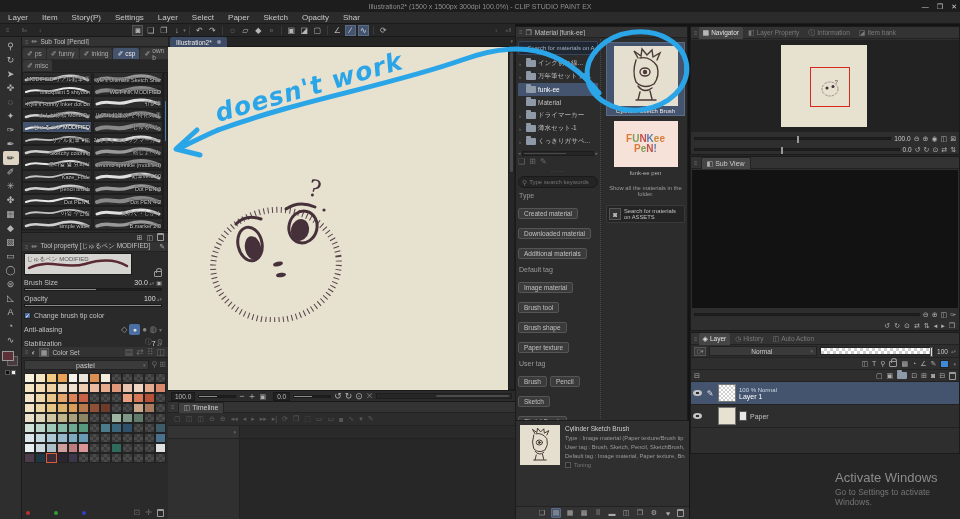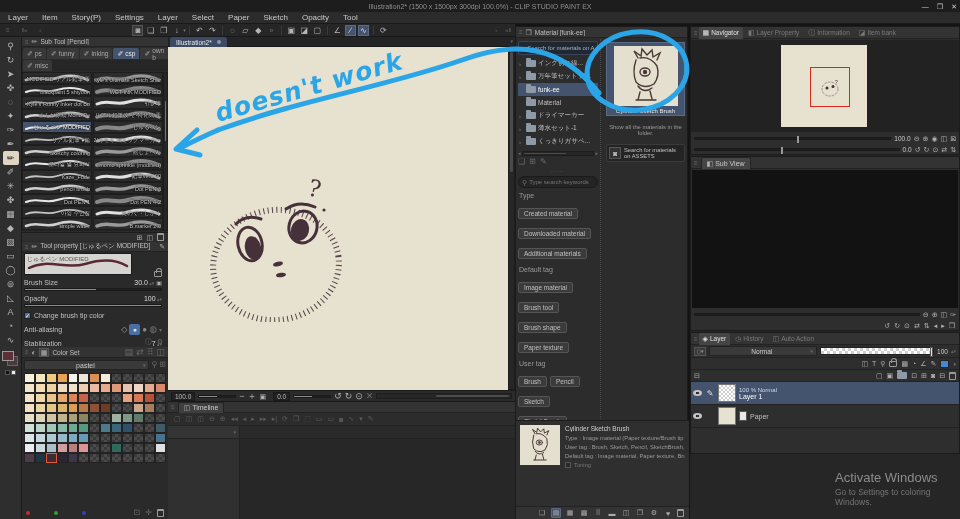--- a/index.html
+++ b/index.html
@@ -43,21 +43,21 @@
 <div class="abs" id="menubar" style="left:0;top:12px;width:960px;height:12px;background:#2b2b2b;border-bottom:1px solid #1a1a1a;display:flex;align-items:center;gap:14px;padding-left:8px;font-size:8px;color:#c9c9c9;">
     <span>Layer</span>
     <span>Item</span>
     <span>Story(P)</span>
     <span>Settings</span>
     <span>Layer</span>
     <span>Select</span>
     <span>Paper</span>
     <span>Sketch</span>
     <span>Opacity</span>
-    <span>Tool</span>
+    <span>Shar</span>
   </div>
 
 <div class="abs" id="cmdbar" style="left:0;top:24px;width:515px;height:13px;background:#262626;border-bottom:1px solid #191919;display:flex;align-items:center;font-size:8px;">
     <span style="color: rgb(102, 102, 102); font-size: 6px; margin: 0px 6px;">≡</span>
     <span style="color: rgb(102, 102, 102); font-size: 6px; margin: 0px 6px;">‖«</span>
     <span style="color: rgb(102, 102, 102); font-size: 6px; margin: 0px 6px;">‹</span>
     <span style="width: 84px;"></span>
     <span style="display: inline-flex; align-items: center; justify-content: center; min-width: 11px; height: 11px; font-size: 8px; margin: 0px 1px; color: rgb(181, 181, 181); border: 1px solid rgb(85, 85, 85); background: rgb(58, 58, 58);">◙</span>
     <span style="display: inline-flex; align-items: center; justify-content: center; min-width: 11px; height: 11px; font-size: 8px; margin: 0px 1px; color: rgb(181, 181, 181);">❏</span>
     <span style="display: inline-flex; align-items: center; justify-content: center; min-width: 11px; height: 11px; font-size: 8px; margin: 0px 1px; color: rgb(181, 181, 181);">❐</span>
@@ -797,20 +797,27 @@
           <path d="M24,12 L20,5 L27,10 L28,3 L33,9 L38,4 L39,11 L46,7 L43,14"></path>
           <ellipse cx="31" cy="26" rx="5" ry="4"></ellipse>
           <circle cx="31" cy="26" r="1.5" fill="#4a3a35"></circle>
           <path d="M24,40 Q30,48 38,42"></path>
               <path d="M26,46 L24,54 M36,45 L38,53 M22,54 L42,54"></path>
         </g>
           </svg>
       </div>
       <div class="clip" style="font-size:6px;color:#e8e8e8;text-align:center;margin-top:2px;">Cylinder Sketch Brush</div>
     </div>
+    <div style="padding:1px;margin-bottom:2px;">
+      <div style="width:64px;height:46px;margin:0 auto;background:#f6e2d8;display:flex;flex-direction:column;align-items:center;justify-content:center;font-weight:bold;font-size:10px;line-height:1;">
+        <div id="funkee1"><span style="color: rgb(224, 122, 58);">F</span><span style="color: rgb(122, 160, 90);">U</span><span style="color: rgb(192, 80, 80);">N</span><span style="color: rgb(90, 128, 176);">K</span><span style="color: rgb(199, 138, 58);">e</span><span style="color: rgb(224, 122, 58);">e</span></div>
+        <div id="funkee2"><span style="color: rgb(224, 122, 58);">P</span><span style="color: rgb(122, 160, 90);">e</span><span style="color: rgb(192, 80, 80);">N</span><span style="color: rgb(90, 128, 176);">!</span></div>
+      </div>
+      <div class="clip" style="font-size:6px;color:#b0b0b0;text-align:center;margin-top:3px;">funk-ee pen</div>
+    </div>
     <div style="font-size:5.8px;color:#9a9a9a;text-align:center;margin:8px 0 8px;">Show all the materials in the folder.</div>
     <div style="display:flex;align-items:center;gap:3px;background:#242424;border:1px solid #3a3a3a;border-radius:2px;padding:2px;">
       <span style="width:12px;height:12px;background:#333;border:1px solid #555;display:inline-flex;align-items:center;justify-content:center;font-size:7px;color:#bbb;flex:none;">◙</span>
       <span style="font-size:5.8px;color:#c0c0c0;">Search for materials on ASSETS</span>
     </div>
   </div>
 
   <div class="abs" style="left:0;top:393px;width:173px;height:86px;background:#2f2f2f;border-top:1px solid #1d1d1d;padding:4px;">
     <div style="display:flex;gap:5px;">
       <div style="width:40px;height:40px;background:#e5dfd0;flex:none;overflow:hidden;">
@@ -1016,21 +1023,21 @@
               <span style="width: 8px; height: 10px; background: rgb(232, 232, 232); border: 1px solid rgb(85, 85, 85); display: inline-block;"></span>
               <span style="font-size: 7px; color: rgb(192, 192, 192);">Paper</span>
             </div>
           </div>
         </div>
       </div>
   </div>
 
   <div class="abs" style="left:145px;top:444px;">
     <div style="font-size:13px;color:#8c8c8c;">Activate Windows</div>
-    <div style="font-size:8.5px;color:#757575;margin-top:2px;">Go to Settings to coloring Windows.</div>
+    <div style="font-size:8.5px;color:#757575;margin-top:2px;">Go to Settings to activate Windows.</div>
   </div>
 </div>
 
 <svg class="abs" style="left:0;top:0;z-index:100;pointer-events:none;" width="960" height="519" viewBox="0 0 960 519">
   <g fill="none" stroke="#2aa6e8" stroke-linecap="round" stroke-linejoin="round">
     <ellipse cx="637" cy="71" rx="50" ry="39" stroke-width="5" transform="rotate(-7 637 71)"></ellipse>
     <path d="M 599,93 C 560,45 516,40 462,60 C 388,86 300,100 218,130" stroke-width="5"></path>
     <path d="M 218,130 C 204,136 192,142 178,149 M 197,130 L 176,149 L 200,155" stroke-width="5"></path>
   </g>
   <text x="0" y="0" transform="translate(218,122) rotate(-16)" font-size="25" font-style="italic" font-weight="bold" fill="#2aa6e8" font-family="DejaVu Sans, sans-serif" letter-spacing="1">doesn't work</text>

